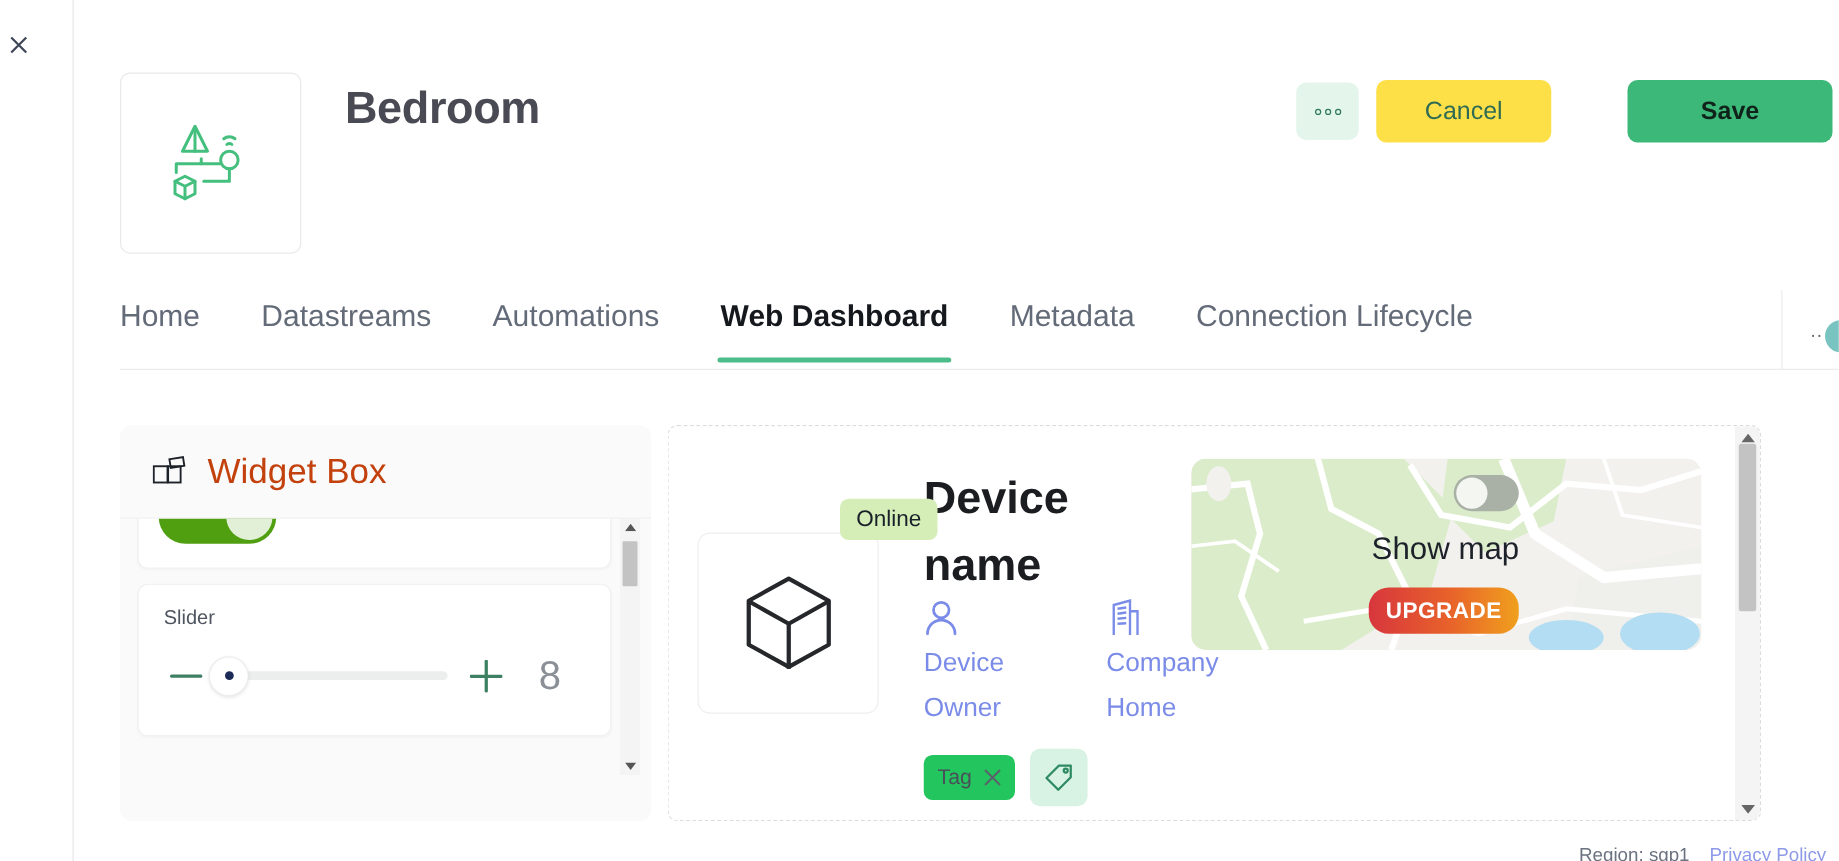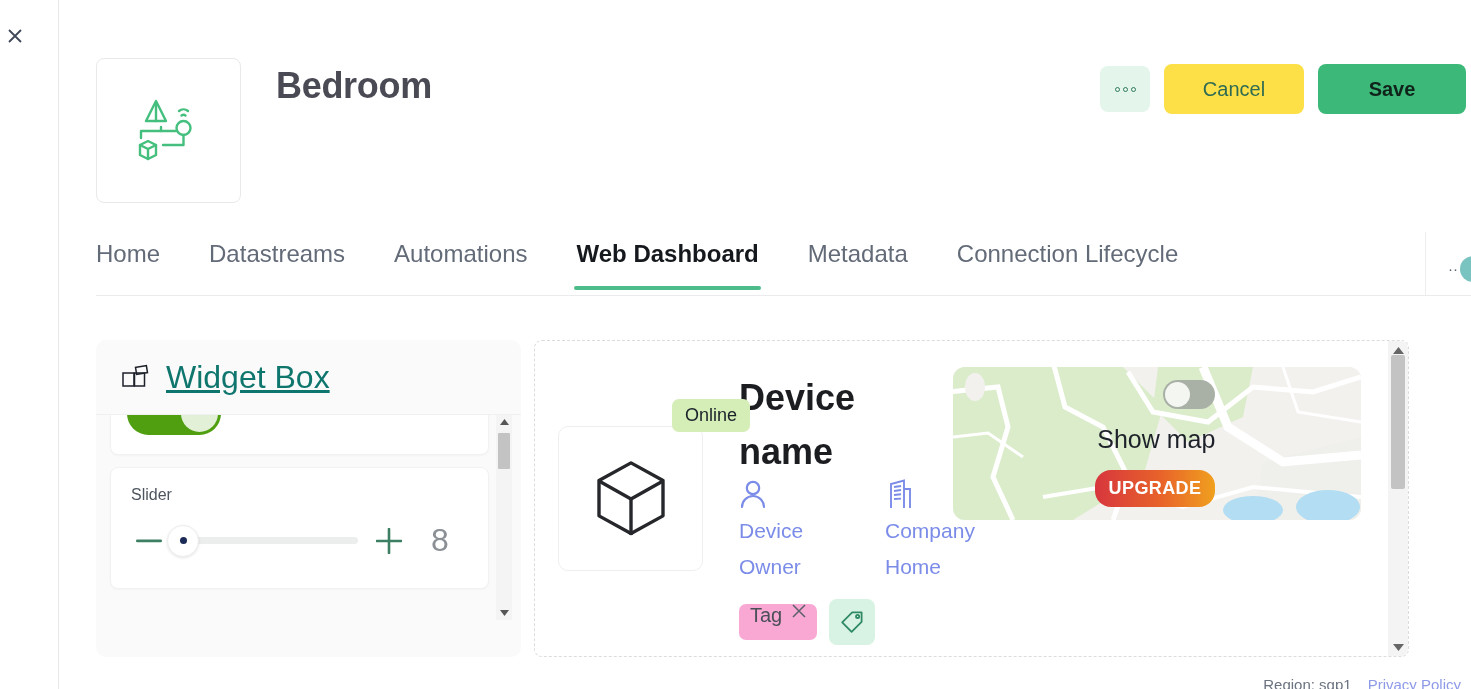--- a/index.html
+++ b/index.html
@@ -41,22 +41,22 @@
     display: flex; align-items: center; justify-content: center;
   }
   .btn-more { width: 50px; height: 46px; background: #e4f5ec; }
   .btn-more .dots { display: flex; gap: 3px; }
   .btn-more .dots i { width: 5px; height: 5px; border-radius: 50%; border: 1.3px solid #2f7a5a; display: block; }
   .btn-cancel {
     width: 140px; height: 50px; background: #fde047; color: #2f6b53;
     font-size: 20px; font-weight: 400;
   }
   .btn-save {
-    width: 148px; height: 50px; background: #3cb878; color: #10231b;
-    font-size: 20px; font-weight: 700;
+    width: 164px; height: 50px; background: #3cb878; color: #10231b;
+    font-size: 20px; font-weight: 700; margin-left: 47px;
   }
 
   
   .tabs-wrap { position: absolute; left: 96px; top: 232px; right: 0; height: 64px; }
   .tabs-line { position: absolute; left: 0; right: 0; bottom: 0; height: 1px; background: #ebebee; }
   .tabs { position: absolute; left: 0; top: 0; display: flex; align-items: flex-start; height: 63px; }
   .tab {
     position: relative; font-size: 24px; color: #636b78; cursor: pointer;
     padding: 8px 0 0 0; margin-right: 49px; white-space: nowrap;
   }
@@ -77,21 +77,21 @@
 
   
   .widget-box {
     position: absolute; left: 96px; top: 340px; width: 425px; height: 317px;
     background: #fafafa; border-radius: 10px; overflow: hidden;
   }
   .wb-header {
     height: 75px; display: flex; align-items: center; gap: 14px; padding: 0 0 0 26px;
     border-bottom: 1px solid #f0f0f0; background: #fafafa;
   }
-  .wb-title { font-size: 32px; color: #0f766e; text-decoration: underline; }
+  .wb-title { font-size: 28px; color: #c2410c; }
   .wb-scrollarea { position: relative; height: 242px; overflow: hidden; padding: 0 32px 0 14px; }
   .wcard {
     background: #fff; border-radius: 8px; border: 1px solid #f1f1f3;
     box-shadow: 0 1px 2px rgba(0,0,0,.03);
   }
   .wcard-toggle { height: 66px; margin-top: -26px; position: relative; }
   .toggle-green {
     position: absolute; left: 16px; top: 2px; width: 94px; height: 43px;
     background: #4f9f10; border-radius: 22px;
   }
@@ -135,22 +135,22 @@
   .dev-name { font-size: 36px; font-weight: 700; color: #1b1d21; line-height: 54px; width: 140px; }
   .status-badge {
     position: absolute; left: 137px; top: 58px; background: #d5edb6;
     color: #19202a; font-size: 18px; border-radius: 7px; padding: 6px 13px;
   }
   .meta-row { position: absolute; left: 204px; top: 138px; display: flex; gap: 42px; }
   .meta-item { width: 104px; color: #7b8ce8; font-size: 21px; line-height: 36px; }
   .meta-item .m-ic { display: block; height: 32px; margin-bottom: 2px; }
   .tag-row { position: absolute; left: 204px; top: 258px; display: flex; gap: 12px; align-items: center; }
   .chip {
-    background: #f9a8d4; border-radius: 7px; height: 36px; padding: 0 11px;
-    display: flex; gap: 10px; color: #4a4f58; font-size: 20px; cursor: pointer;
+    background: #22c55e; border-radius: 7px; height: 36px; padding: 0 11px;
+    display: flex; align-items: center; gap: 10px; color: #4a4f58; font-size: 17px; cursor: pointer;
   }
   .chip-x { display: flex; }
   .tag-add {
     width: 46px; height: 46px; background: #d8f2e3; border-radius: 8px;
     display: flex; align-items: center; justify-content: center; cursor: pointer;
   }
 
   
   .map-card {
     position: absolute; left: 418px; top: 26px; width: 408px; height: 153px;

